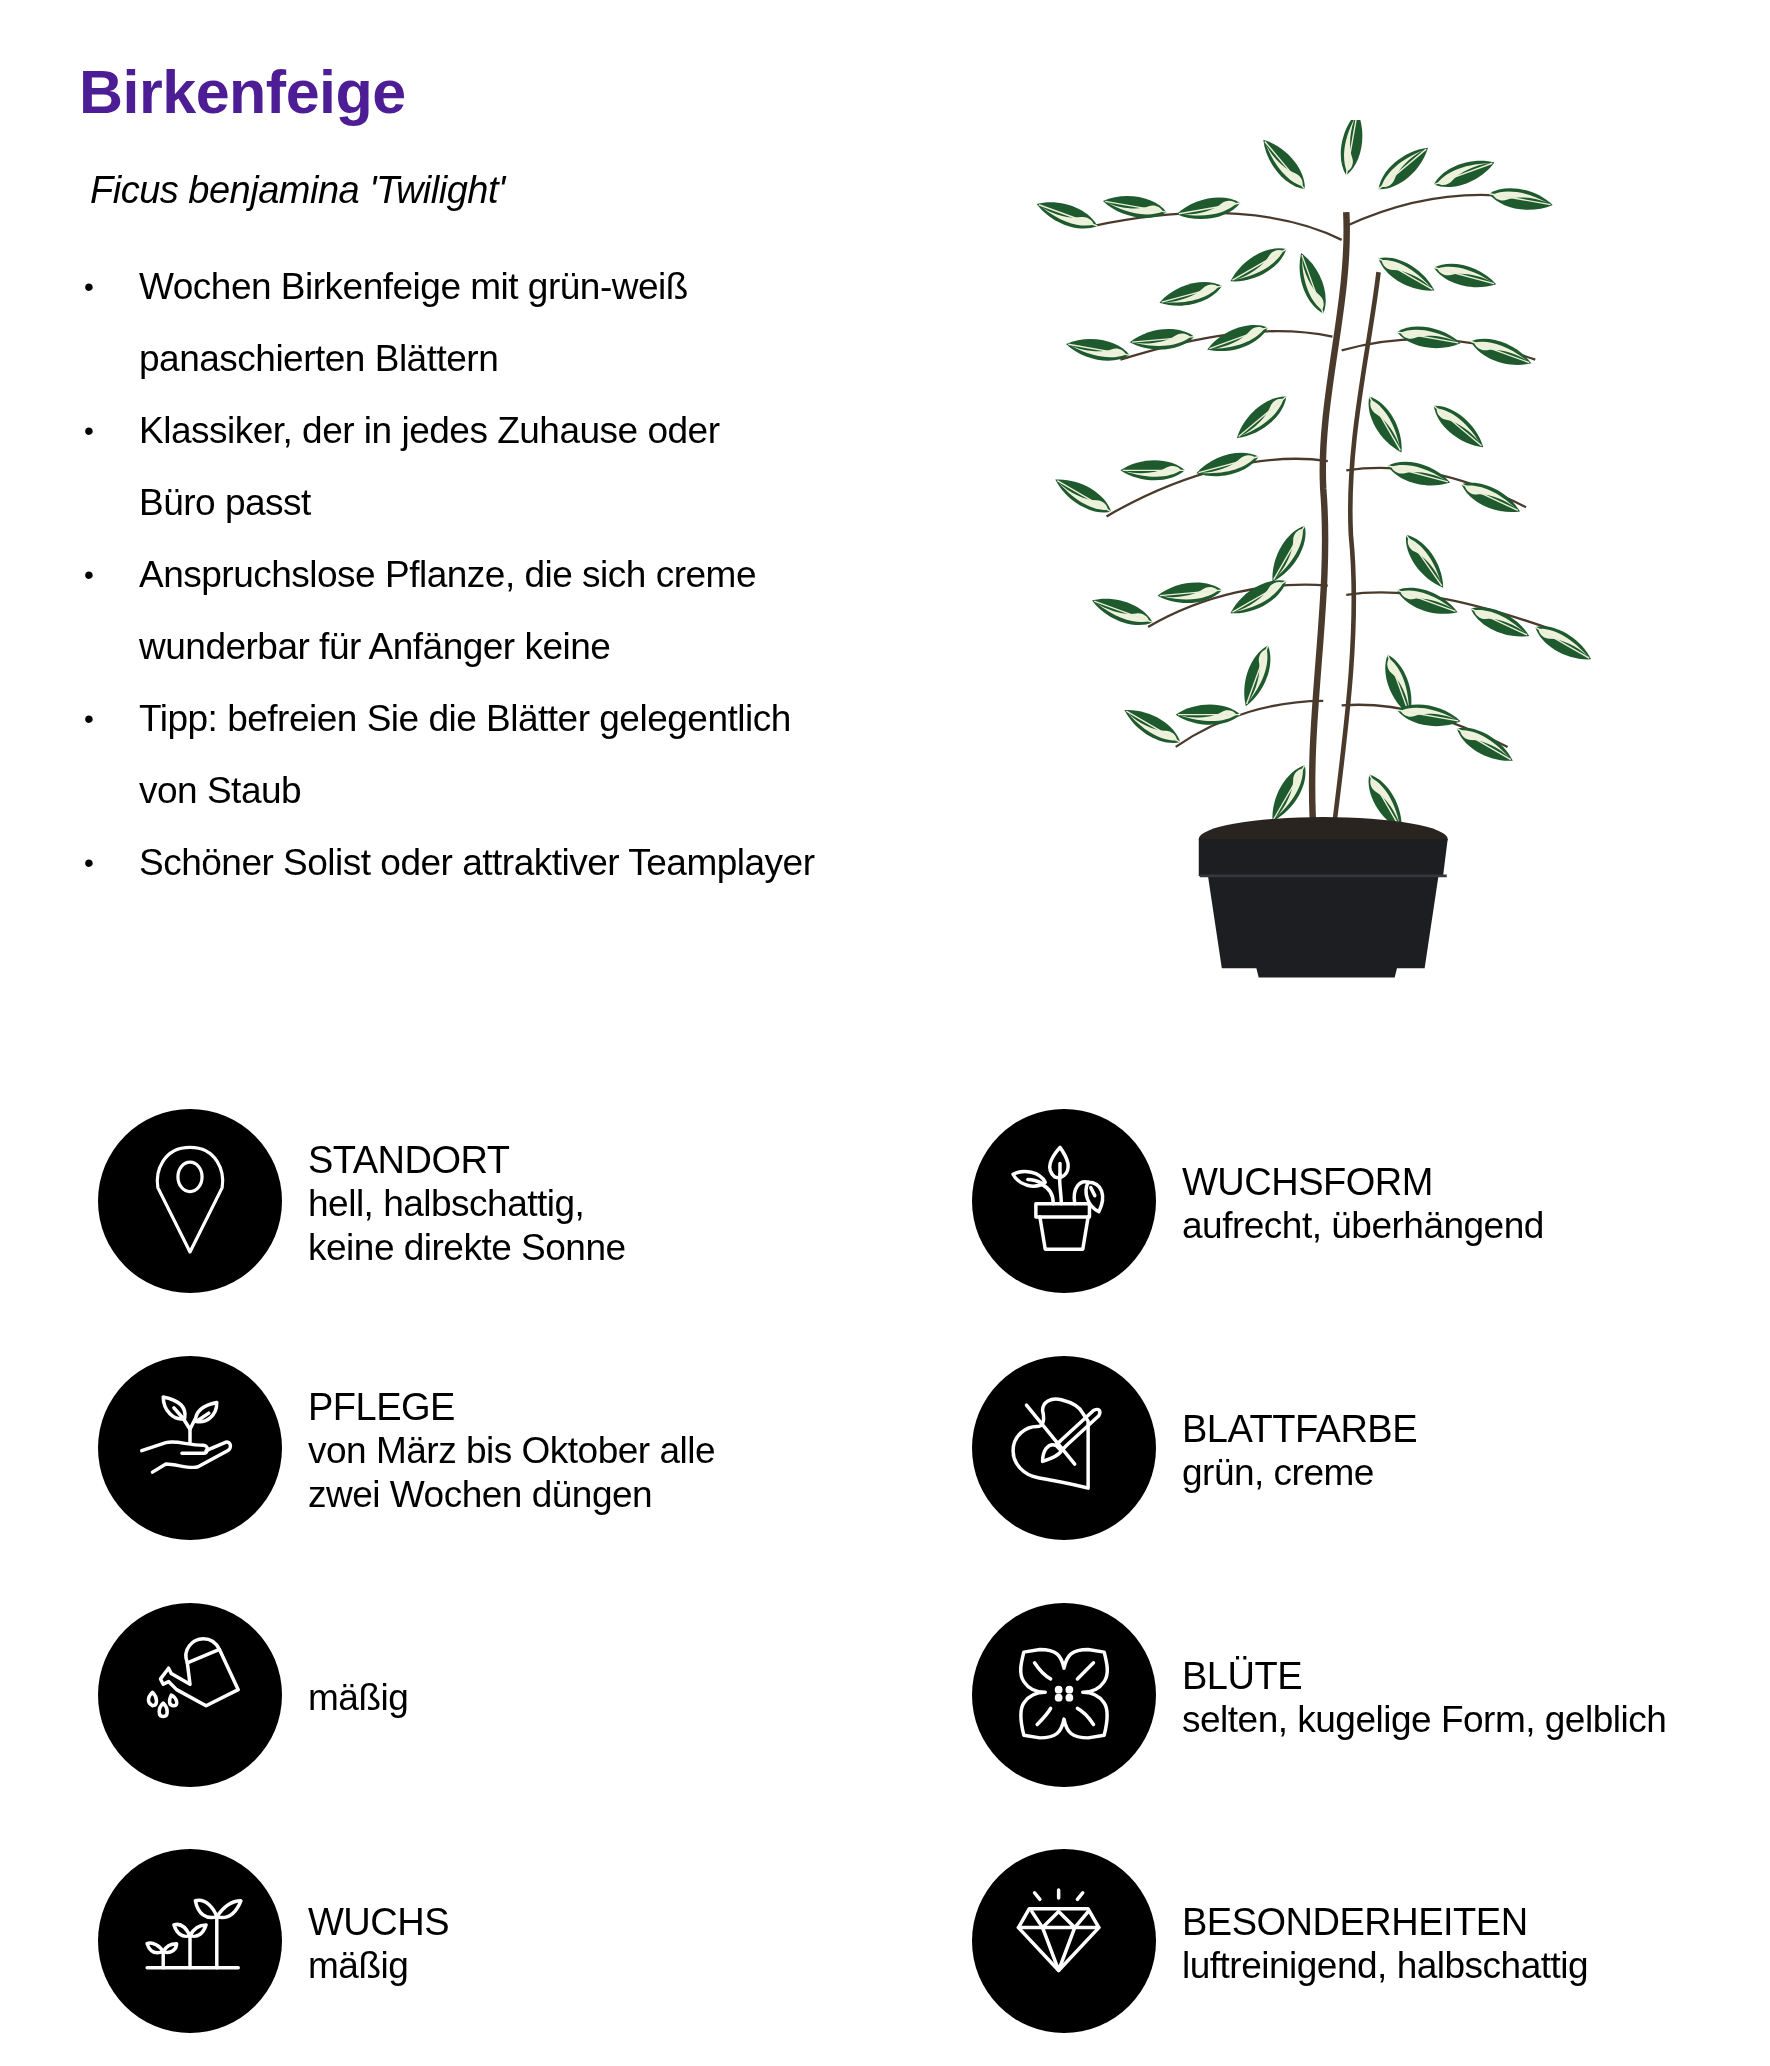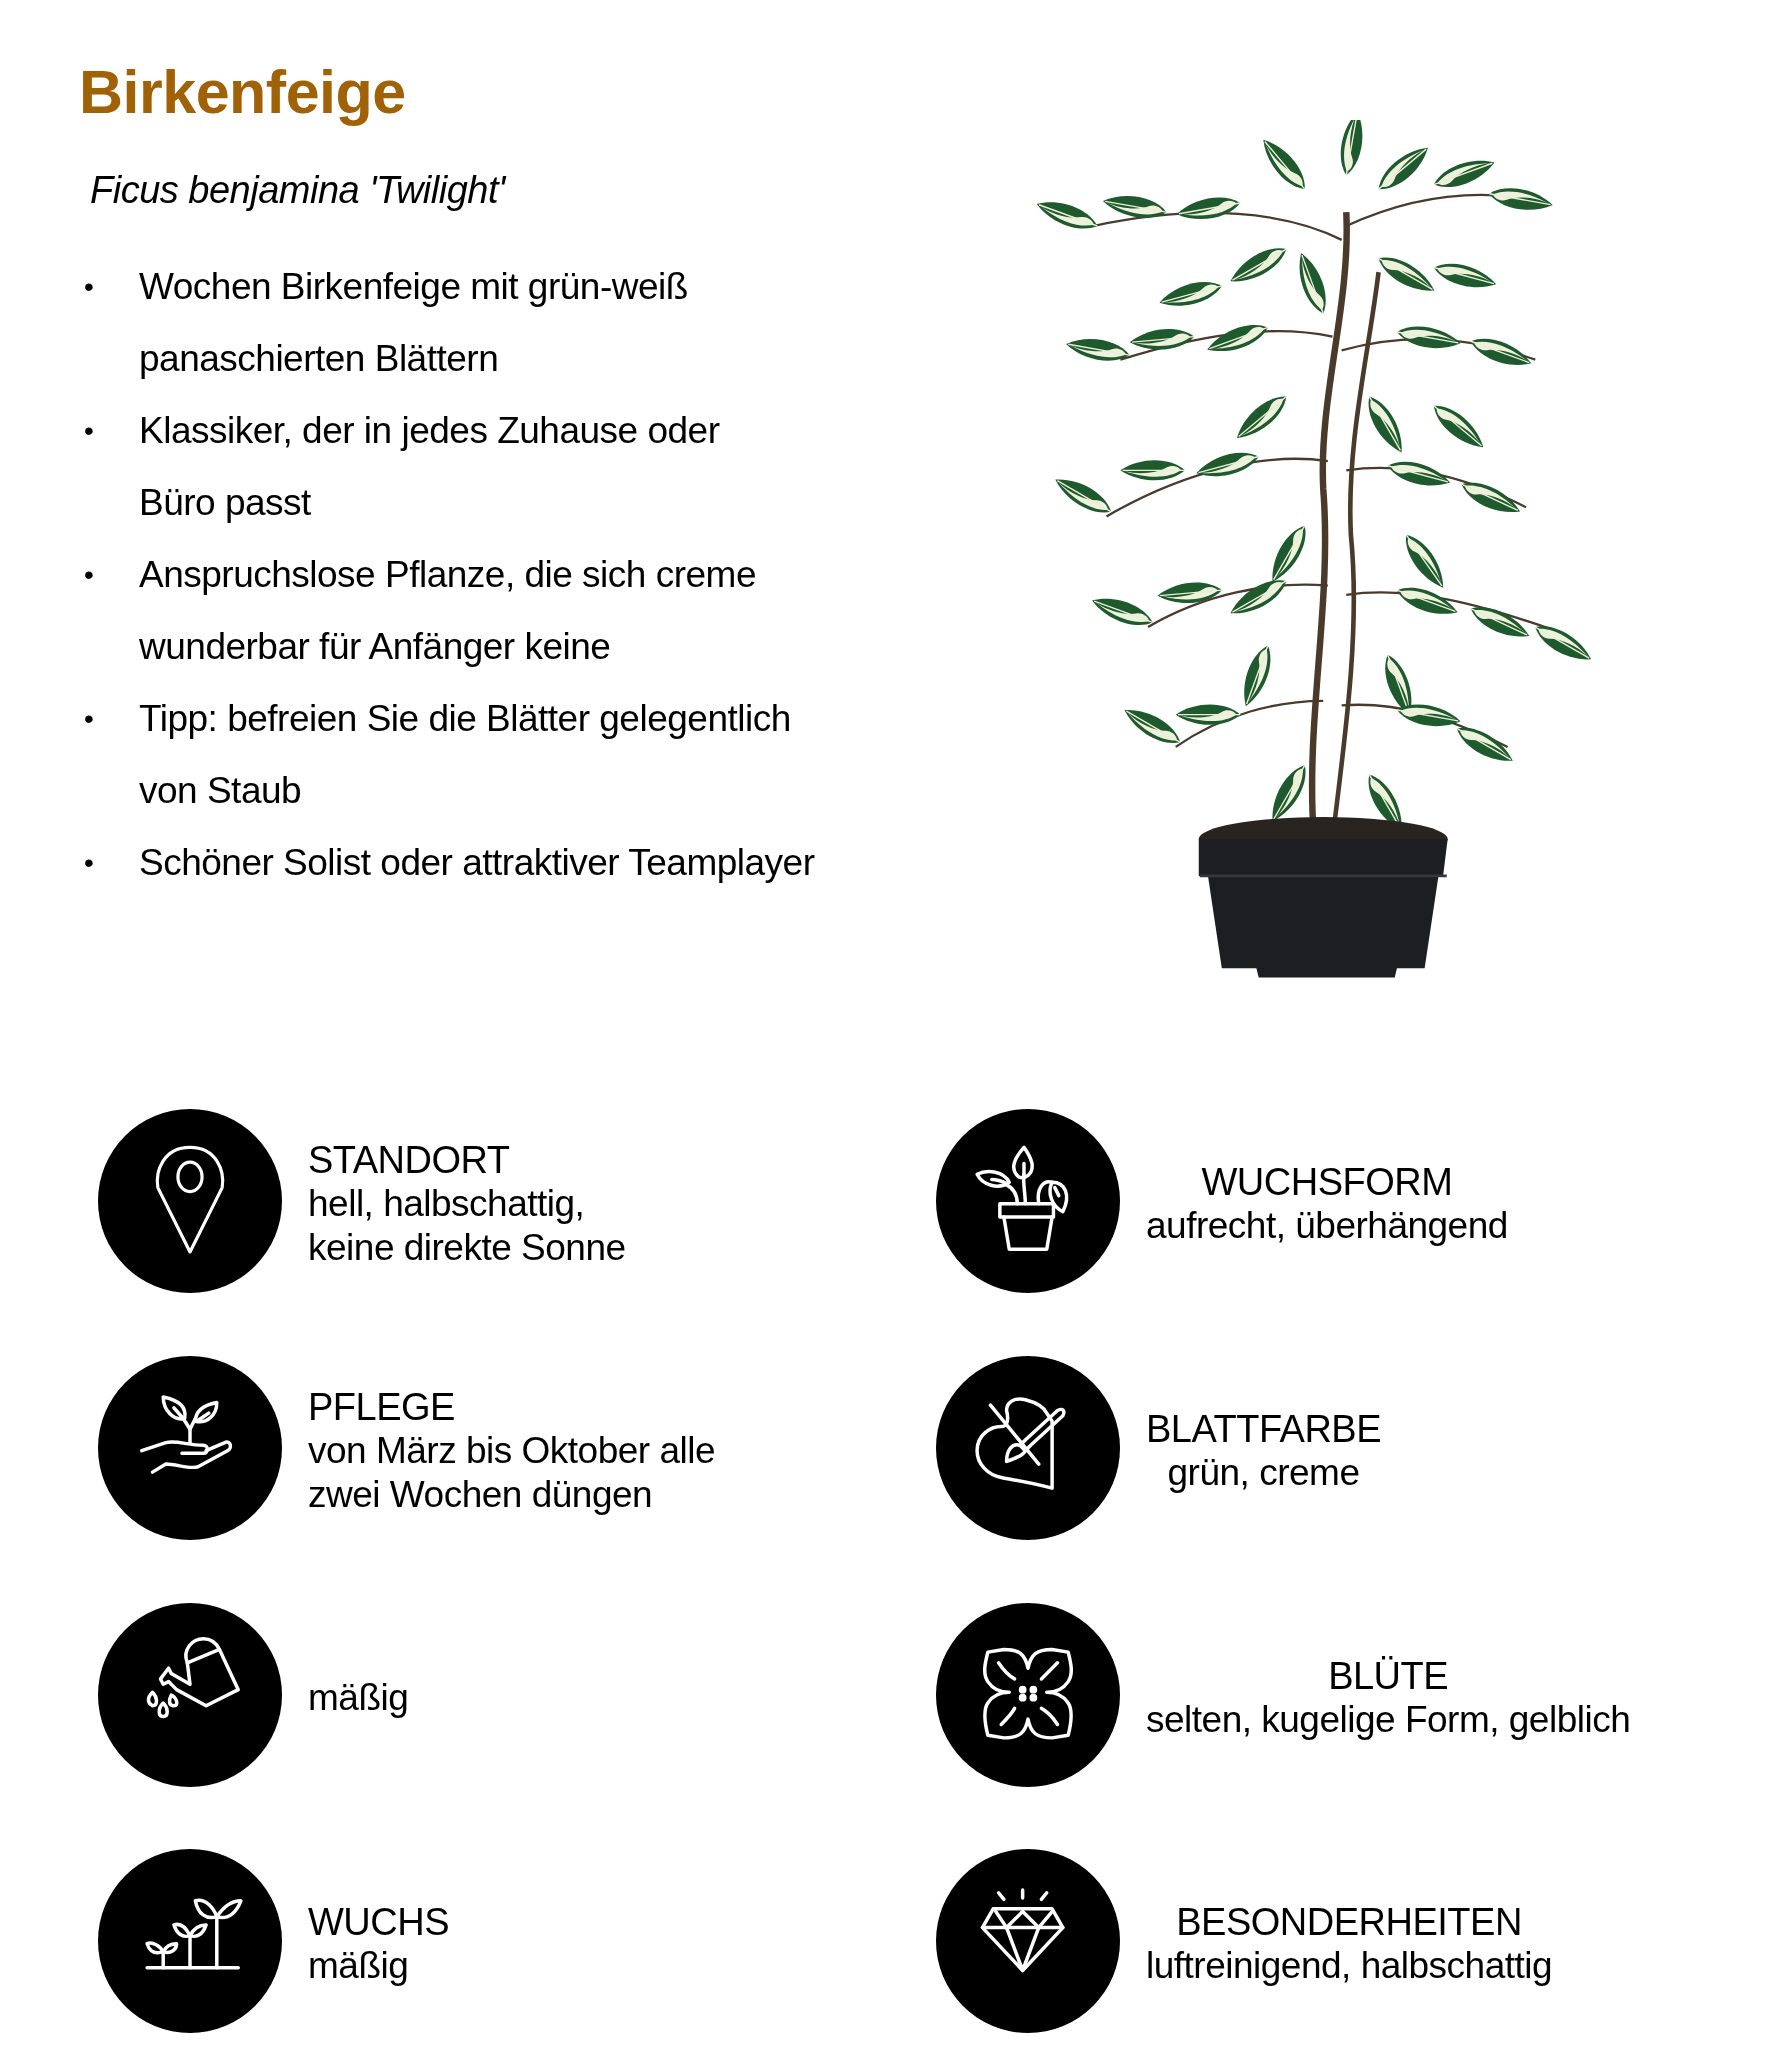--- a/index.html
+++ b/index.html
@@ -1,34 +1,34 @@
 <!DOCTYPE html>
 <html style="font-size:7.4px"><head>
 <meta charset="utf-8">
 <style>
   html, body { margin: 0; padding: 0; background: #ffffff; }
   body { width: 1771px; height: 2066px; position: relative; overflow: hidden;
          font-family: "Liberation Sans", "DejaVu Sans", sans-serif; color: #000; }
   .title { position: absolute; left: 79px; top: 59px; font-size: 61px; font-weight: 700;
-           color: #a16207; letter-spacing: -0.5px; margin: 0; line-height: 1.1; }
+           color: #4c1d95; letter-spacing: -0.5px; margin: 0; line-height: 1.1; }
   .subtitle { position: absolute; left: 82px; top: 160px; font-size: 38px; font-style: italic;
               margin: 8px; line-height: 1.2; letter-spacing: -0.5px; }
   .bullets { position: absolute; left: 74px; top: 251px; width: 876px; margin: 0; padding: 0; list-style: none; }
   .bullets li { position: relative; padding-left: 65px; font-size: 37px; line-height: 72px; letter-spacing: -0.5px; }
   .bullets li .dot { position: absolute; left: 10px; top: 0; font-size: 28px; line-height: 72px; }
   .plant { position: absolute; left: 1028px; top: 120px; width: 572px; height: 862px; }
   .feature { position: absolute; width: 784px; height: 189px; }
   .feature .circle { position: absolute; left: 0; top: 0; width: 184px; height: 184px; border-radius: 50%;
                      background: #000; display: flex; align-items: center; justify-content: center; }
   .feature .circle svg { width: 134px; height: 134px; }
   .feature .text { position: absolute; left: 210px; top: 50%; transform: translateY(-50%); }
   .feature .label { font-size: 38px; font-weight: 400; line-height: 44px; letter-spacing: -0.5px; display: block; }
   .feature .value { font-size: 37px; line-height: 44px; letter-spacing: -0.5px; display: block; white-space: pre-line; }
   .col-l { left: 98px; }
-  .col-r { left: 936px; text-align: center; }
+  .col-r { left: 972px; }
 </style>
 </head>
 <body>
 
 <h1 class="title">Birkenfeige</h1>
 <p class="subtitle">Ficus benjamina 'Twilight'</p>
 
 <ul class="bullets">
   <li><span class="dot">•</span><span>Wochen Birkenfeige mit grün-weiß</span></li>
   <li><span>panaschierten Blättern</span></li>

